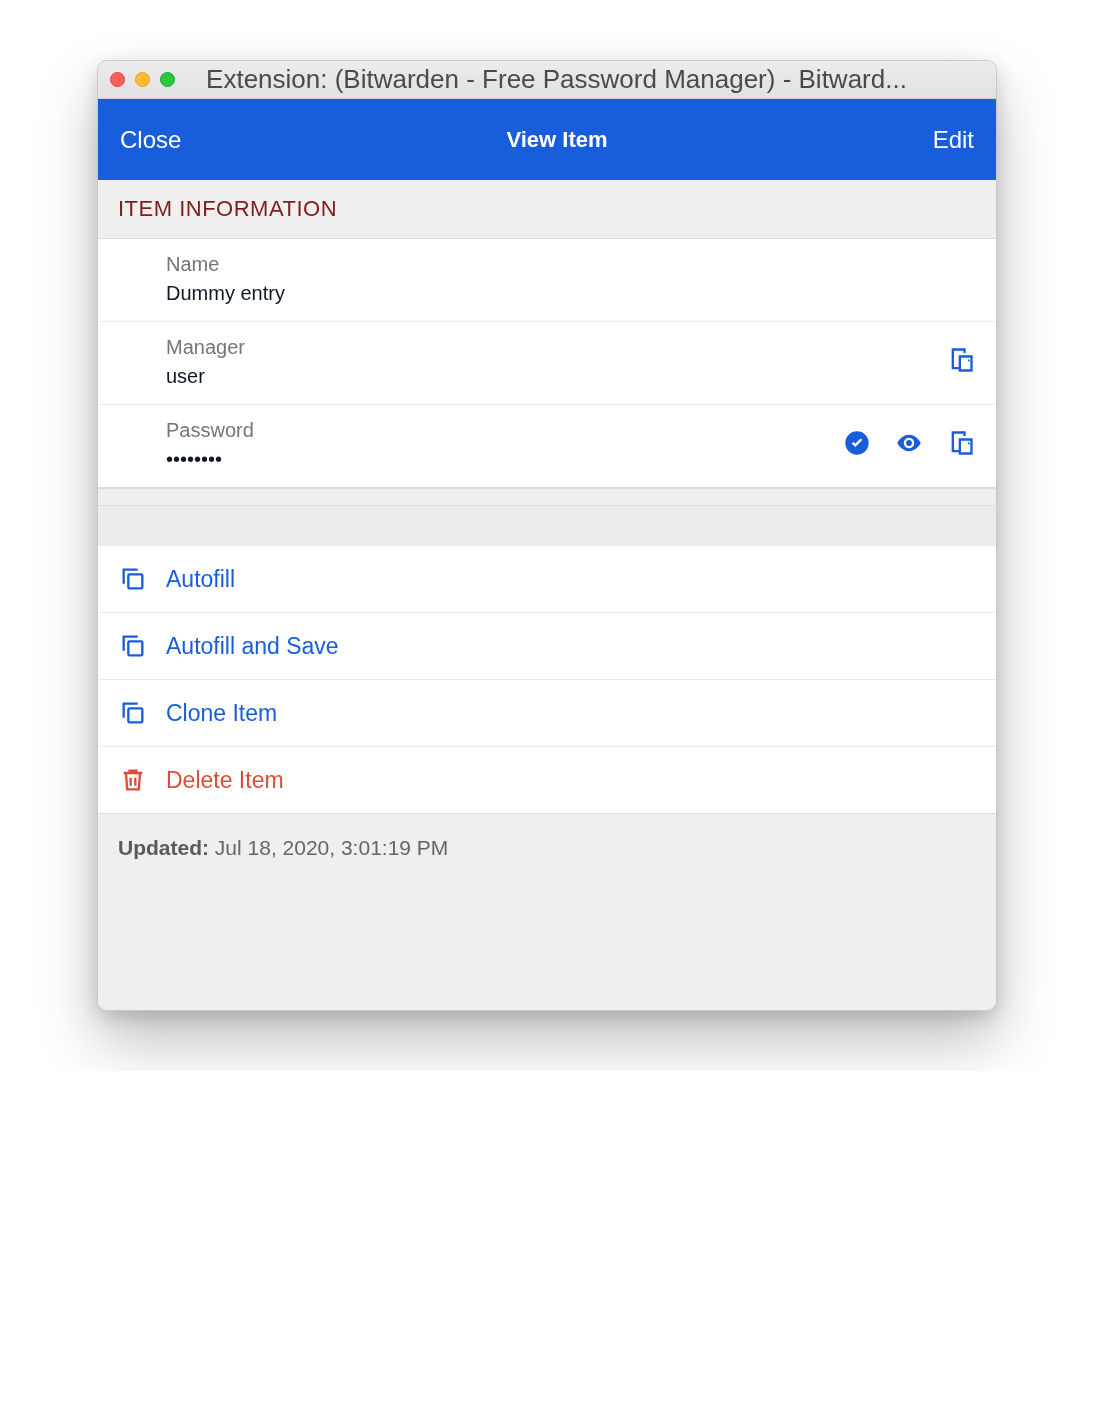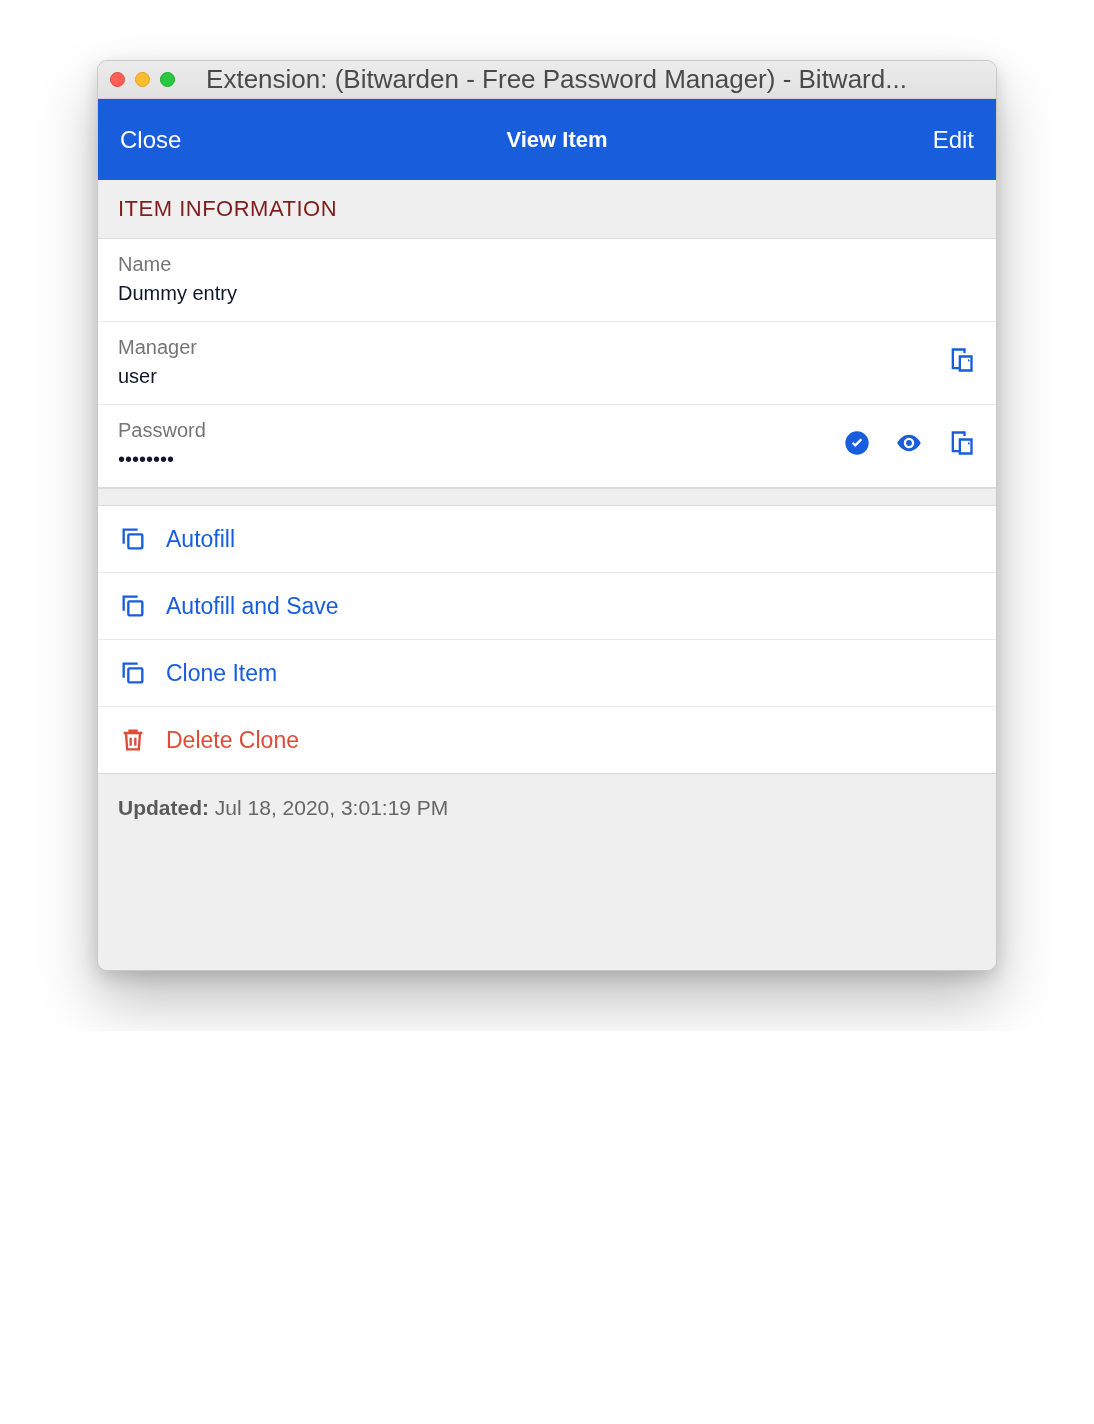--- a/index.html
+++ b/index.html
@@ -73,20 +73,21 @@
 
   .field {
     display:flex;
     align-items:center;
     padding:14px 20px 16px 20px;
     border-top:1px solid #eaeaea;
   }
   .field:first-child { border-top:none; }
   .field .text {
     flex:1;
+    margin-left:48px;
   }
   .field .label {
     color:#757575;
     font-size:20px;
     margin-bottom:6px;
   }
   .field .value {
     color:#0f172a;
     font-size:20px;
   }
@@ -111,21 +112,21 @@
 
   .action-row {
     display:flex;
     align-items:center;
     gap:18px;
     padding:18px 20px;
     background:#fff;
     border-top:1px solid #eaeaea;
     cursor:pointer;
   }
-  .action-row:first-child { border-top:none; }
+  .action-row:first-child { border-top:none;margin-top:40px; }
   .action-row .row-icon {
     width:30px; height:30px; color:#175ddc;
     display:flex; align-items:center; justify-content:center;
   }
   .action-row .row-icon svg { width:28px; height:28px; }
   .action-row .row-label {
     color:#175ddc;
     font-size:23px;
   }
   .action-row.danger .row-icon,
@@ -253,21 +254,21 @@
       <div class="row-label">Clone Item</div>
     </div>
 
     <div class="action-row danger">
       <div class="row-icon">
         <svg viewBox="0 0 24 24" fill="none" stroke="currentColor" stroke-width="2">
             <path d="M4 6h16M9 6V4h6v2M6 6l1 14h10l1-14"></path>
             <path d="M10 10v7M14 10v7"></path>
           </svg>
       </div>
-      <div class="row-label">Delete Clone</div>
+      <div class="row-label">Delete Item</div>
     </div>
 
   </div>
 
   <div class="footer">
     <span class="strong">Updated:</span>
     <span> </span>
     <span>Jul 18, 2020, 3:01:19 PM</span>
   </div>
 

